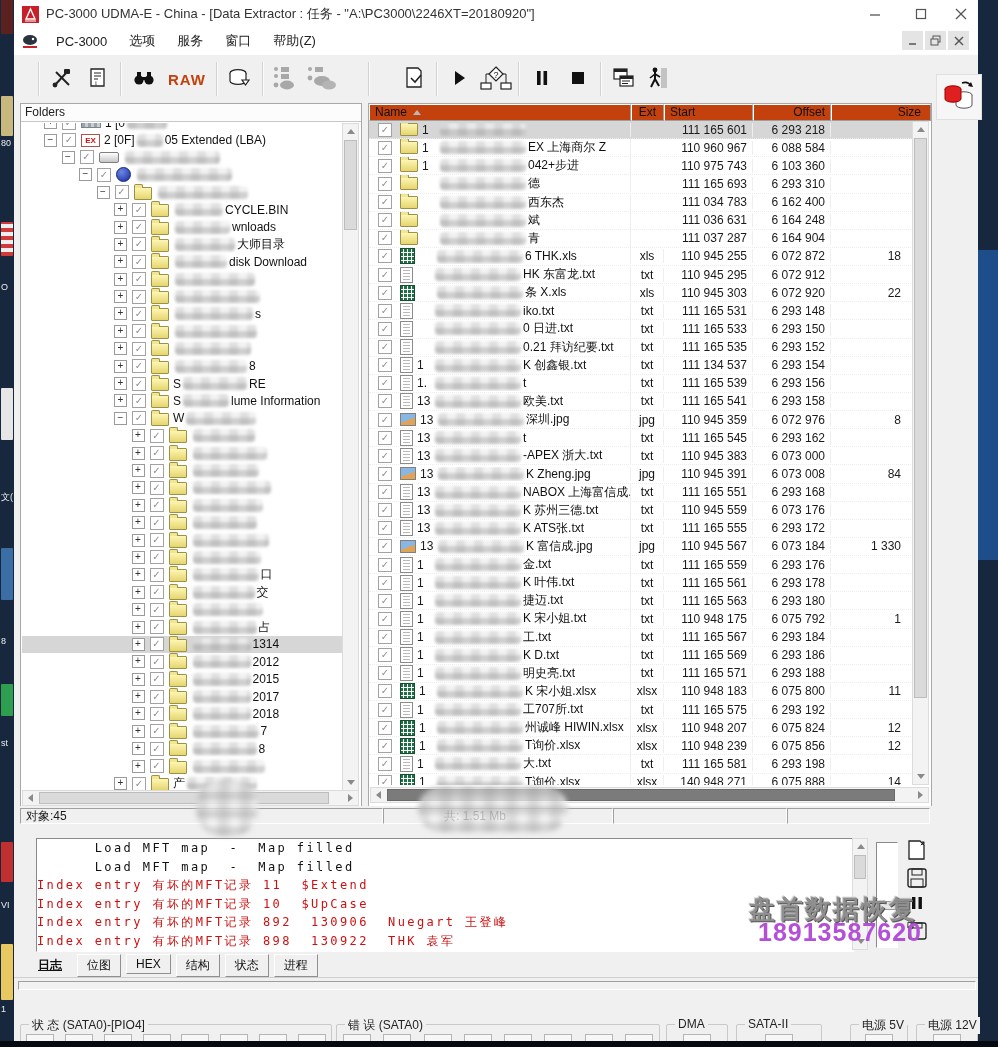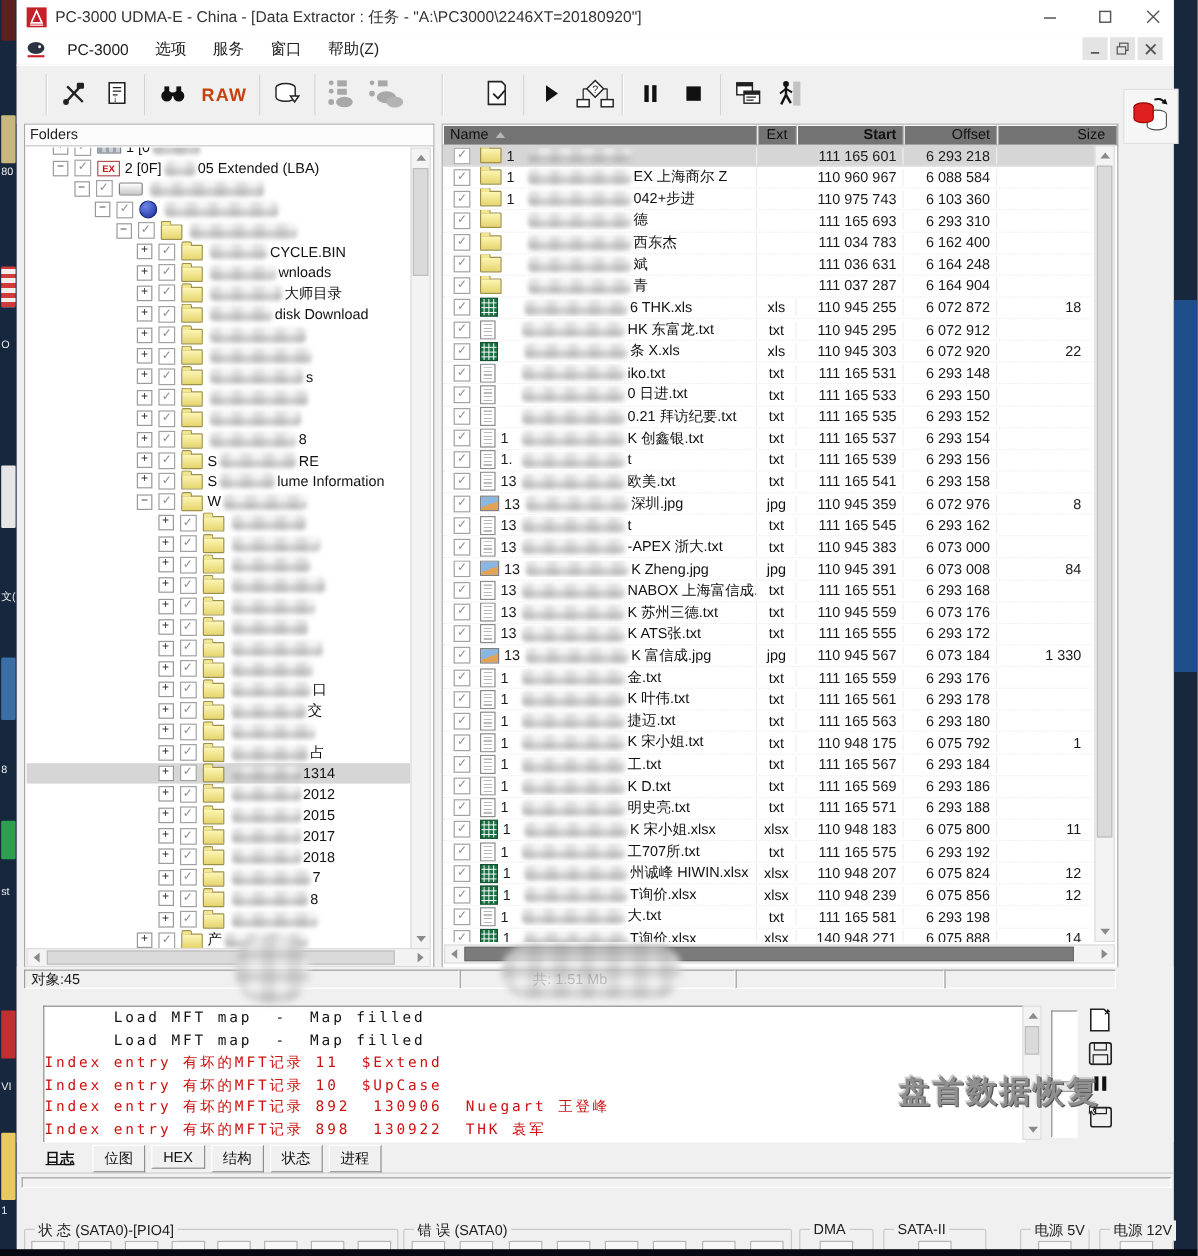--- a/index.html
+++ b/index.html
@@ -52,24 +52,24 @@
   .ti{flex:none;margin-right:4px;position:relative;}
   .ti-folder,.fi-folder{width:16px;height:11px;background:linear-gradient(#fdf6b4,#e6d56e);border:1px solid #9d9148;border-radius:1px;position:relative;margin-top:2px;}
   .ti-folder::before,.fi-folder::before{content:'';position:absolute;top:-4px;left:-1px;width:7px;height:3px;background:#f2e693;border:1px solid #9d9148;border-bottom:none;border-radius:2px 2px 0 0;}
   .ti-drive{width:18px;height:9px;background:linear-gradient(#ffffff,#c6c6c6);border:1px solid #808080;border-radius:2px;}
   .ti-ntfs{width:13px;height:13px;border-radius:50%;background:radial-gradient(circle at 35% 30%,#6d86e8,#172d9e);border:1px solid #122370;}
   .ti-partition{width:18px;height:9px;background:repeating-linear-gradient(90deg,#9aa2aa 0 3px,#c9ced4 3px 6px);border:1px solid #7b838b;}
   .ti-ex{width:17px;height:11px;background:#fff;border:1px solid #b05050;color:#cc1111;font:bold 8px/11px "Liberation Sans",sans-serif;text-align:center;}
   
   #filespane{position:absolute;left:354px;top:1px;width:562px;height:703px;background:#fff;border:1px solid #a8a8a8;}
   .fl-head{display:flex;height:17px;background:#f2f2f2;}
-  .fl-h{border:1px solid;border-color:#ffffff #9f9f9f #9f9f9f #ffffff;background:#737373;font-size:12px;color:#111;line-height:15px;padding:0 5px;box-sizing:border-box;white-space:nowrap;overflow:hidden;}
+  .fl-h{border:1px solid;border-color:#ffffff #9f9f9f #9f9f9f #ffffff;background:#c2410c;font-size:12px;color:#111;line-height:15px;padding:0 5px;box-sizing:border-box;white-space:nowrap;overflow:hidden;}
   .h-name{width:262px;display:flex;align-items:center;gap:6px;}
   .h-ext{width:33px;text-align:center;}
-  .h-start{width:89px;text-align:right;font-weight:bold;}
+  .h-start{width:89px;text-align:left;}
   .h-offset{width:78px;text-align:right;}
   .h-size{width:98px;text-align:right;padding-right:9px;}
   .sort-asc{width:0;height:0;border-left:4px solid transparent;border-right:4px solid transparent;border-bottom:5px solid #b8b8b8;}
   #flbody{position:absolute;left:0;top:17px;width:544px;height:664px;overflow:hidden;}
   .frow{display:flex;align-items:center;height:17.14px;border-bottom:1px dotted #ededed;white-space:nowrap;}
   .frow.sel{background:#d6d6d6;}
   .fc{box-sizing:border-box;overflow:hidden;}
   .c-name{width:262px;display:flex;align-items:center;padding-left:9px;border-right:1px solid #eee;}
   .c-ext{width:33px;text-align:center;color:#111;border-right:1px solid #eee;}
   .c-start{width:89px;text-align:right;padding-right:5px;border-right:1px solid #eee;}
@@ -801,21 +801,21 @@
             </div>
             <div class="frow">
               <div class="fc c-name">
                 <span class="cb">✓</span>
                 <span class="fi fi-txt"></span>
                 <span class="npre">1</span>
                 <span class="chip" style="width: 86px;"></span>
                 <span class="suf">K 创鑫银.txt</span>
               </div>
               <div class="fc c-ext">txt</div>
-              <div class="fc c-start">111 165 537</div>
+              <div class="fc c-start">111 134 537</div>
               <div class="fc c-offset">6 293 154</div>
               <div class="fc c-size"></div>
             </div>
             <div class="frow">
               <div class="fc c-name">
                 <span class="cb">✓</span>
                 <span class="fi fi-txt"></span>
                 <span class="npre">1.</span>
                 <span class="chip" style="width: 86px;"></span>
                 <span class="suf">t</span>
@@ -1171,20 +1171,21 @@
             </svg></span>
         </span>
       <span class="logtool" style="top:92px;">
           <span><svg width="22" height="20">
               <rect x="3" y="3" width="17" height="16" rx="2" fill="none" stroke="#222" stroke-width="1.3"></rect>
               <rect x="7" y="3" width="9" height="5" fill="none" stroke="#222"></rect>
               <path d="M2 2 l5 2 l-2 1 l2 3 l-1.6 1 l-2 -3 l-1.6 1.6 z" fill="#fff" stroke="#222" stroke-width="0.9"></path>
             </svg></span>
         </span>
       <span class="wm1">盘首数据恢复</span>
+      <span class="wm2">18913587620</span>
     </div>
 
     <div id="tabsrow">
         <div class="tab active">日志</div>
         <div class="tab">位图</div>
         <div class="tab">HEX</div>
         <div class="tab">结构</div>
         <div class="tab">状态</div>
         <div class="tab">进程</div>
       </div>

